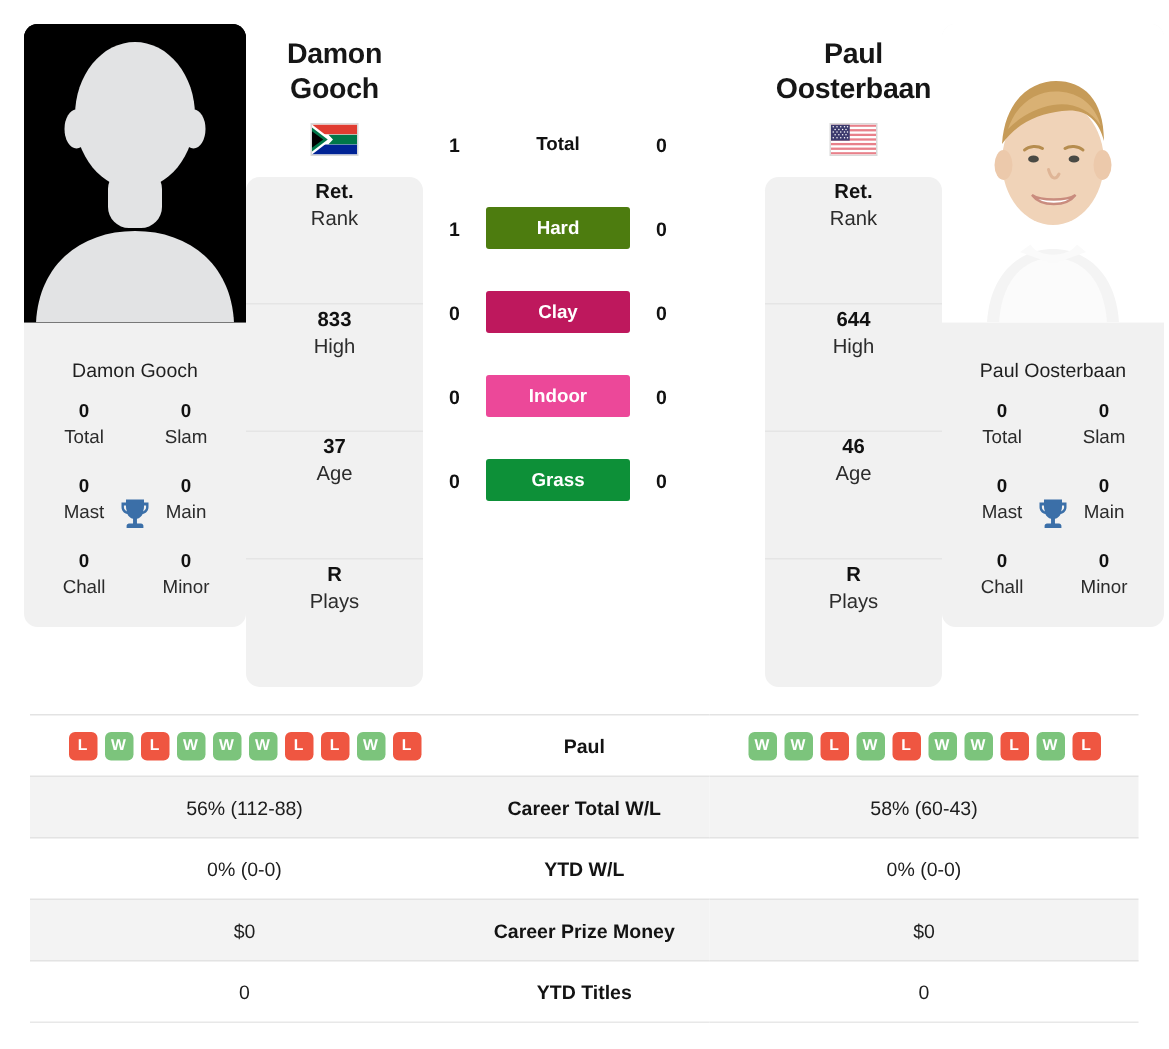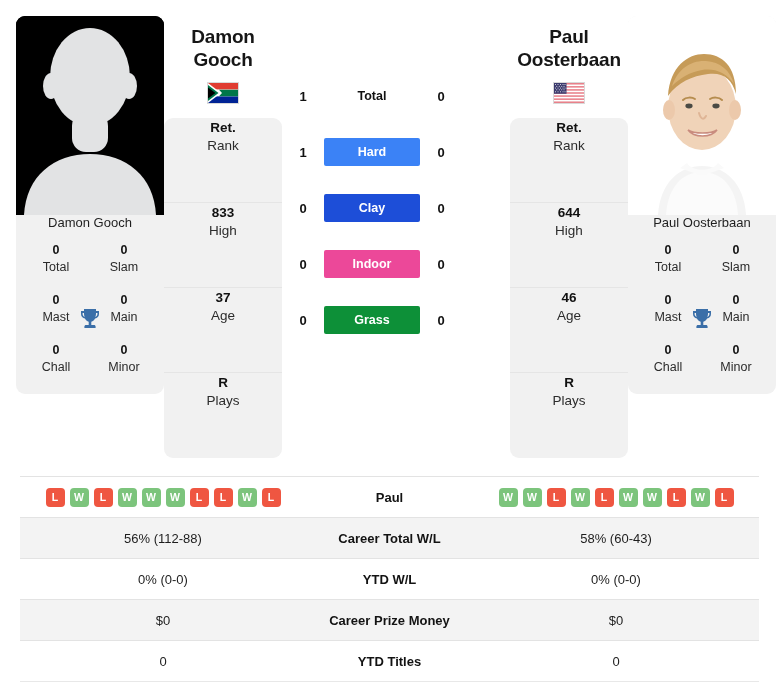--- a/index.html
+++ b/index.html
@@ -38,21 +38,21 @@
   }
   .photo-silhouette { background: #000000; }
   .photo-white { background: #ffffff; }
 
   .sil-svg, .face-svg { display: block; width: 100%; height: 100%; }
 
   .pc-name {
     text-align: center;
     font-size: 13px;
     color: #1f1f1f;
-    padding: 0 4px 10px 4px;
+    padding: 24px 4px 10px 4px;
     line-height: 1.2;
   }
   .pc-grid {
     display: grid;
     grid-template-columns: 1fr 1fr;
     row-gap: 16px;
     padding: 0 6px 18px 6px;
     position: relative;
   }
   .pc-cell { text-align: center; }
@@ -279,28 +279,28 @@
 
     <div class="col-center">
       <div class="srow">
         <div class="srow-score">1</div>
         <div class="srow-mid plain">Total</div>
         <div class="srow-score">0</div>
       </div>
       <div class="srow">
         <div class="srow-score">1</div>
         <div class="srow-mid">
-          <span class="badge-surface" id="badge-hard" style="background: #3b82f6;">Hard</span>
+          <span class="badge-surface" id="badge-hard" style="background: #4d7c0f;">Hard</span>
         </div>
         <div class="srow-score">0</div>
       </div>
       <div class="srow">
         <div class="srow-score">0</div>
         <div class="srow-mid">
-          <span class="badge-surface" id="badge-clay" style="background: #1d4ed8;">Clay</span>
+          <span class="badge-surface" id="badge-clay" style="background: #be185d;">Clay</span>
         </div>
         <div class="srow-score">0</div>
       </div>
       <div class="srow">
         <div class="srow-score">0</div>
         <div class="srow-mid">
           <span class="badge-surface" id="badge-indoor" style="background: #ec4899;">Indoor</span>
         </div>
         <div class="srow-score">0</div>
       </div>

